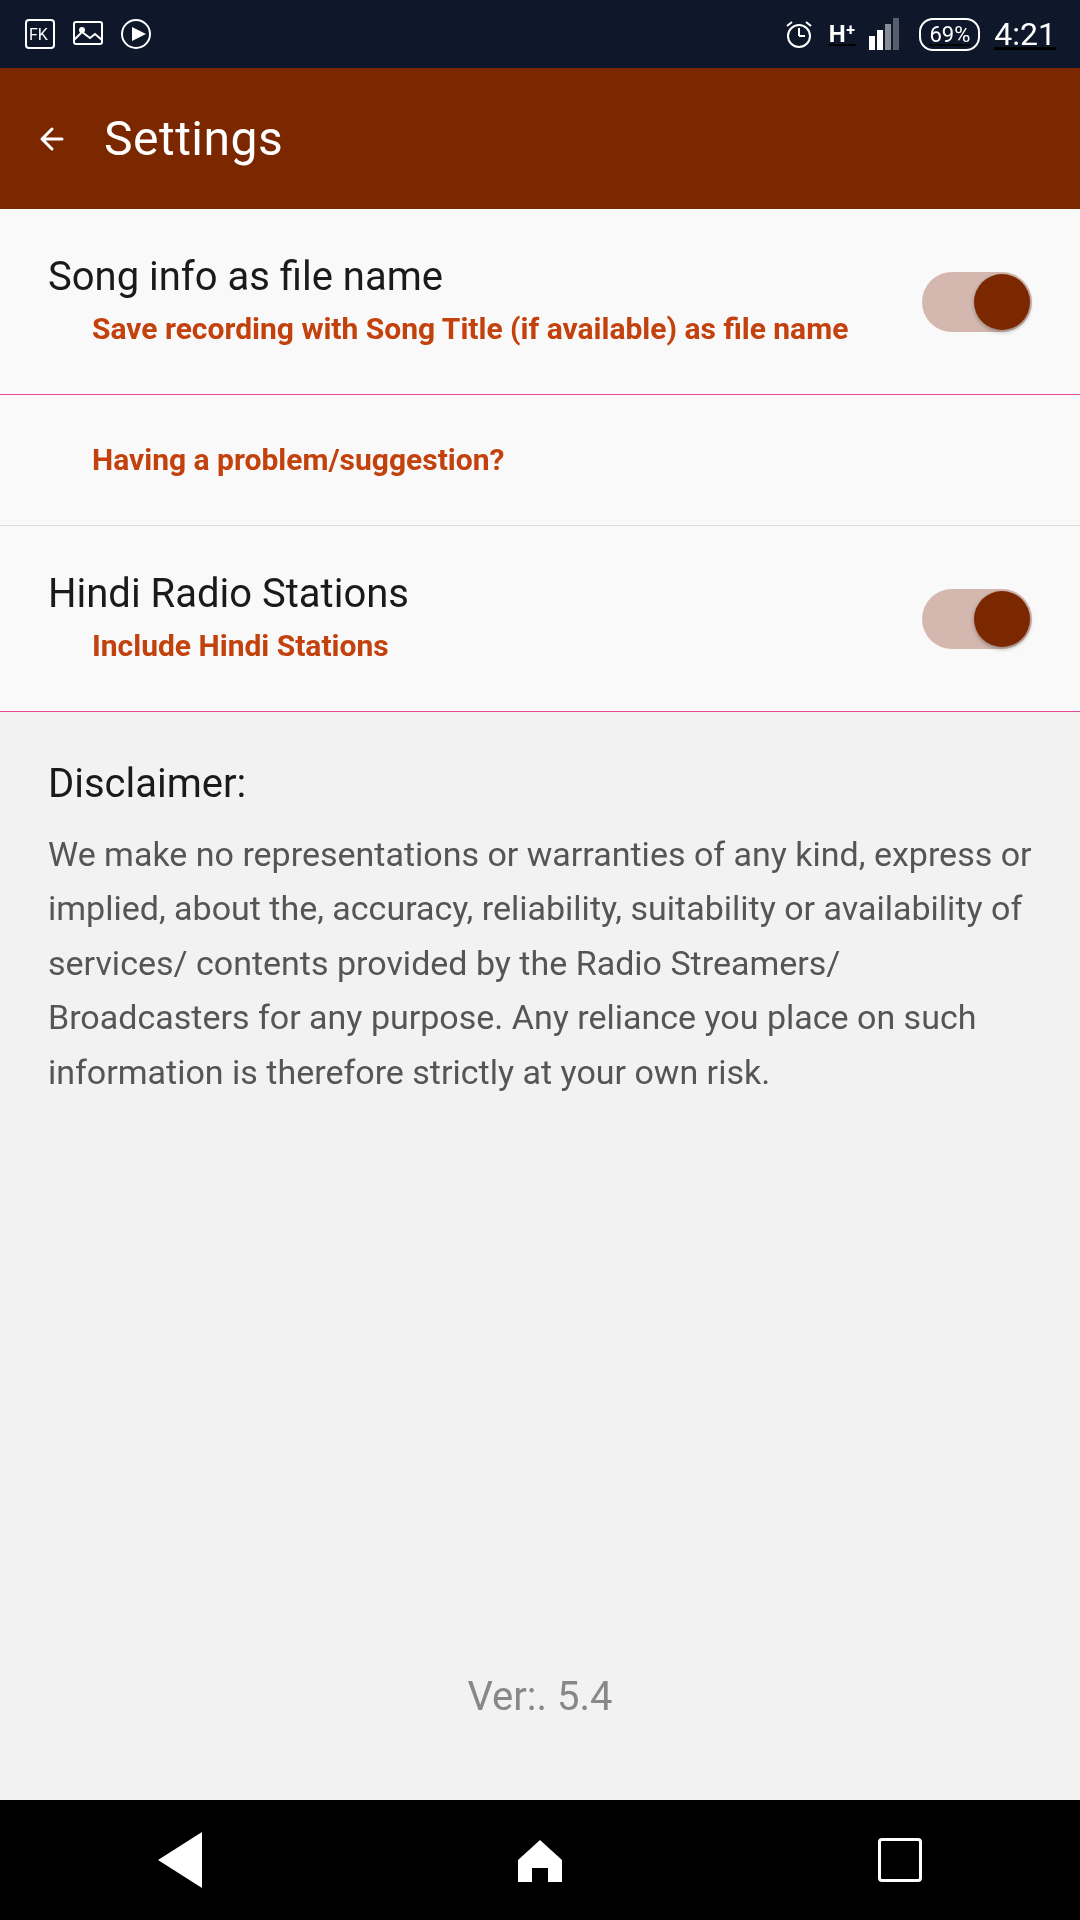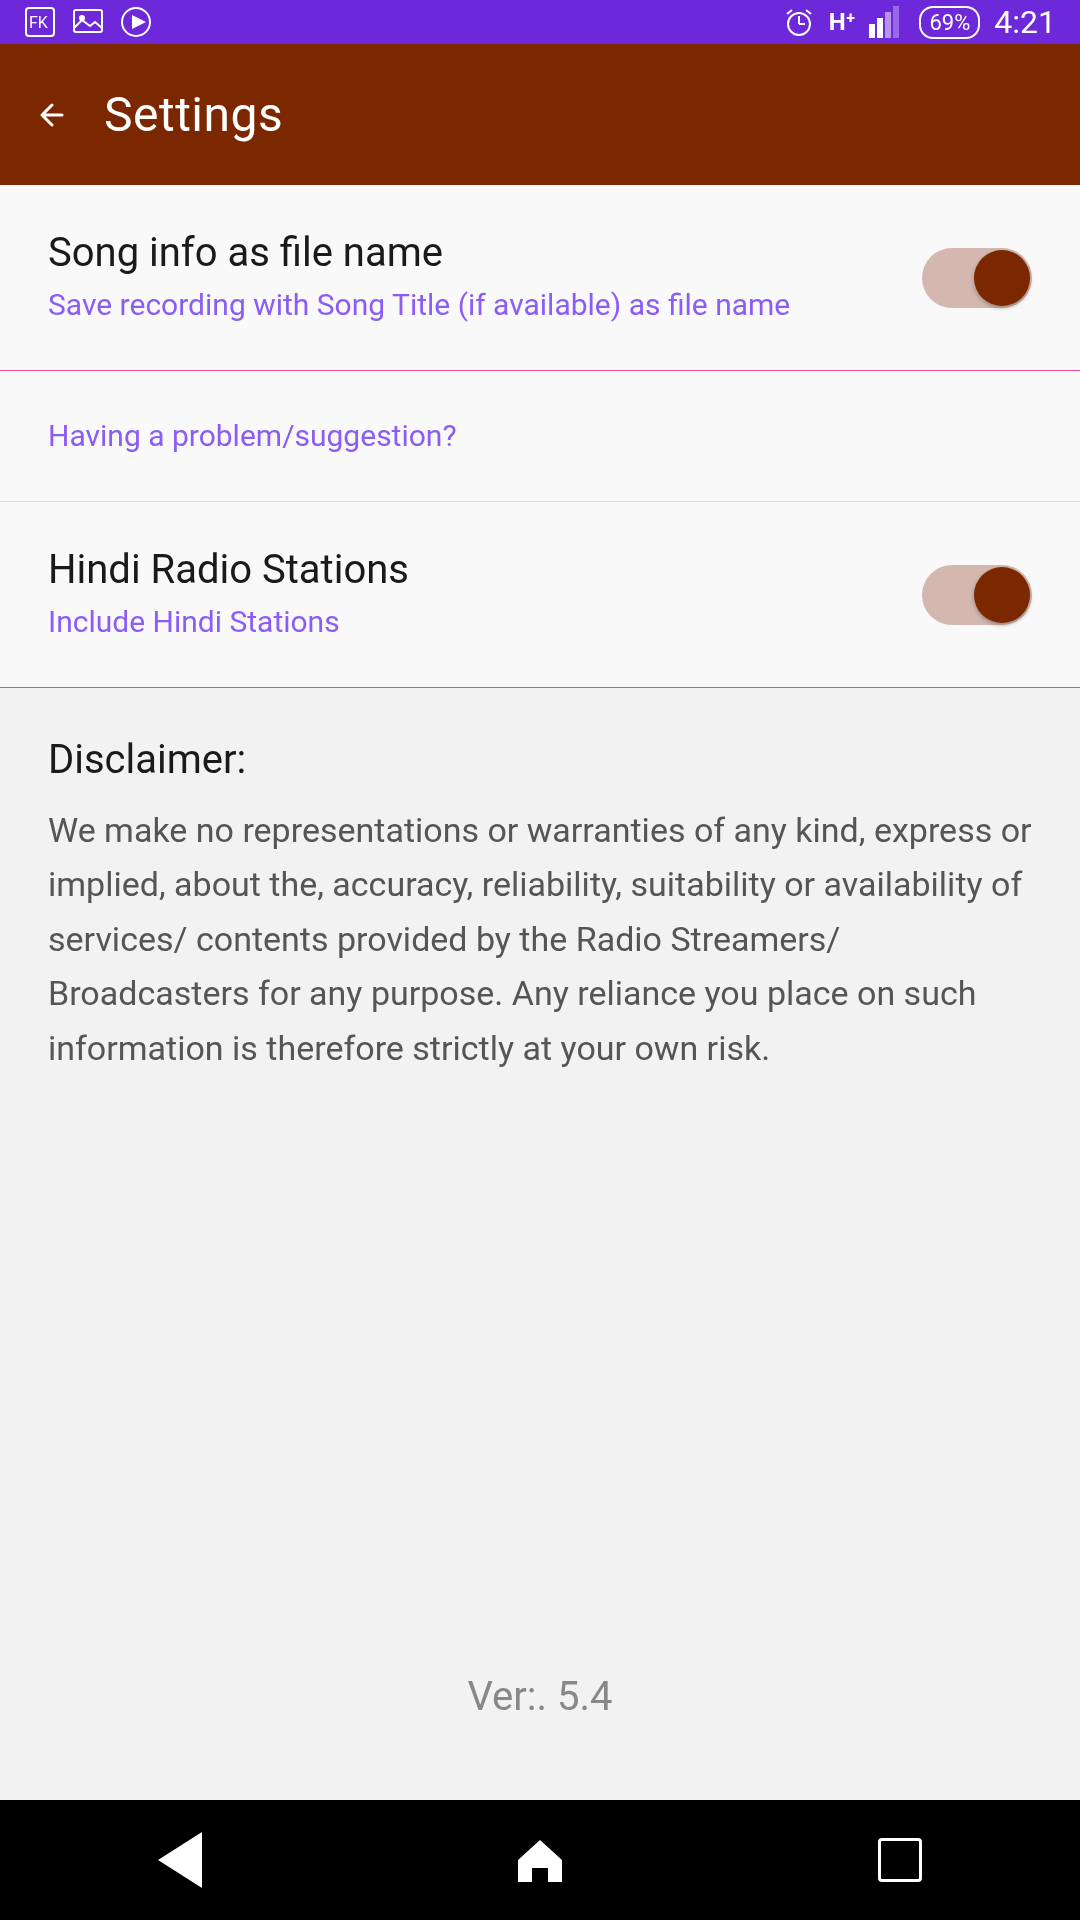--- a/index.html
+++ b/index.html
@@ -14,26 +14,27 @@
       min-height: 1920px;
       background: #f2f2f2;
       font-family: 'Roboto', Arial, sans-serif;
       display: flex;
       flex-direction: column;
     }
 
     
     .status-bar {
       width: 100%;
-      height: 44px;
-      background: #6d28d9;
+      height: 68px;
+      background: #0f172a;
       display: flex;
       align-items: center;
       justify-content: space-between;
       padding: 0 24px;
+      text-decoration: underline;
     }
 
     .status-bar-left {
       display: flex;
       align-items: center;
       gap: 16px;
     }
 
     .status-icon {
       color: white;
@@ -111,23 +112,24 @@
 
     .settings-item-title {
       font-size: 40px;
       color: #1a1a1a;
       font-weight: 400;
       margin-bottom: 8px;
     }
 
     .settings-item-subtitle {
       font-size: 30px;
-      color: #8b5cf6;
-      font-weight: 400;
+      color: #c2410c;
+      font-weight: 700;
       line-height: 1.4;
+      margin-left: 44px;
     }
 
     
     .toggle-container {
       display: flex;
       align-items: center;
       flex-shrink: 0;
     }
 
     .toggle {

